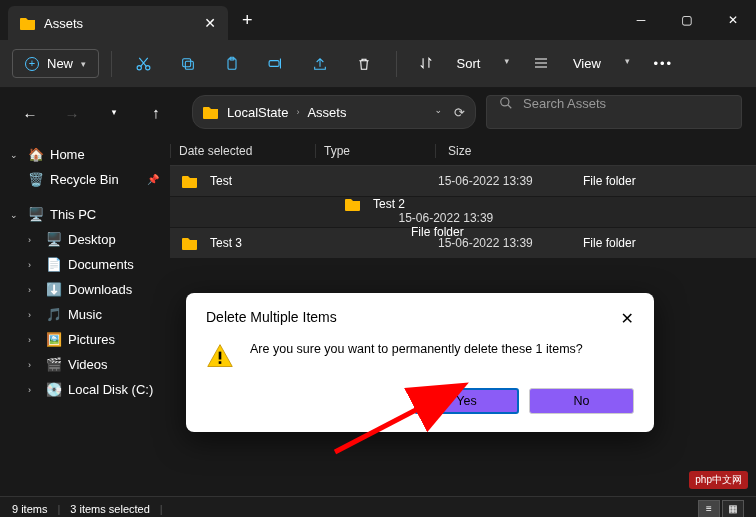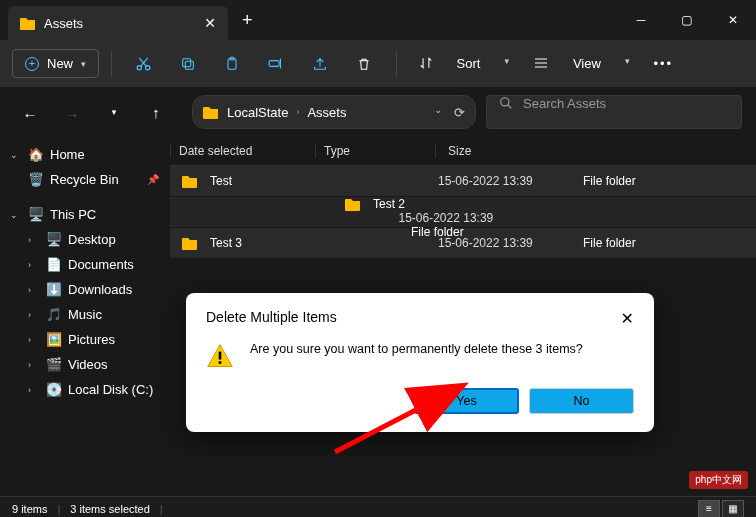--- a/index.html
+++ b/index.html
@@ -66,21 +66,21 @@
 
 
 .dialog { position: absolute; left: 186px; top: 293px; width: 468px; background: #fff; color: #000; border-radius: 8px; box-shadow: 0 8px 30px rgba(0,0,0,0.6); padding: 16px 20px 18px 20px; }
 .dialog-head { display: flex; align-items: flex-start; justify-content: space-between; margin-bottom: 14px; }
 .dialog-title { font-size: 14px; }
 .dialog-close { font-size: 16px; cursor: pointer; }
 .dialog-body { display: flex; gap: 16px; align-items: flex-start; }
 .warn-icon { width: 28px; height: 28px; flex-shrink: 0; }
 .dialog-msg { font-size: 12.5px; }
 .dialog-btns { display: flex; gap: 10px; justify-content: flex-end; margin-top: 18px; }
-.dlg-btn { width: 105px; height: 26px; border: 1px solid #ccc; border-radius: 3px; background: #0ea5e9; font-size: 12.5px; cursor: pointer; }
+.dlg-btn { width: 105px; height: 26px; border: 1px solid #ccc; border-radius: 3px; background: #8b5cf6; font-size: 12.5px; cursor: pointer; }
 .dlg-btn.primary { border: 2px solid #0067c0; }
 
 
 .arrow-overlay { position: absolute; left: 330px; top: 377px; pointer-events: none; }
 
 
 .folder-yellow { fill: #ffb900; }
 
 
 .watermark { position: absolute; right: 8px; bottom: 28px; background: rgba(200,30,30,0.85); color: #fff; font-size: 10px; padding: 2px 6px; border-radius: 3px; }
@@ -302,21 +302,21 @@
   <div class="dialog-head">
     <span class="dialog-title">Delete Multiple Items</span>
     <span class="dialog-close">✕</span>
   </div>
   <div class="dialog-body">
     <svg class="warn-icon" viewBox="0 0 32 32">
         <path fill="#ffcc00" stroke="#c79400" d="M16 3 L30 28 H2 Z"></path>
         <rect x="14.5" y="11" width="3" height="9" fill="#000"></rect>
         <rect x="14.5" y="22" width="3" height="3" fill="#000"></rect>
       </svg>
-    <span class="dialog-msg">Are you sure you want to permanently delete these 3 items?</span>
+    <span class="dialog-msg">Are you sure you want to permanently delete these 1 items?</span>
   </div>
   <div class="dialog-btns">
     <button class="dlg-btn primary">Yes</button>
     <button class="dlg-btn">No</button>
   </div>
 </div>
 
 <svg class="arrow-overlay" width="160" height="80">
   <defs>
       <marker id="ah" markerWidth="12" markerHeight="10" refX="10" refY="5" orient="auto">

